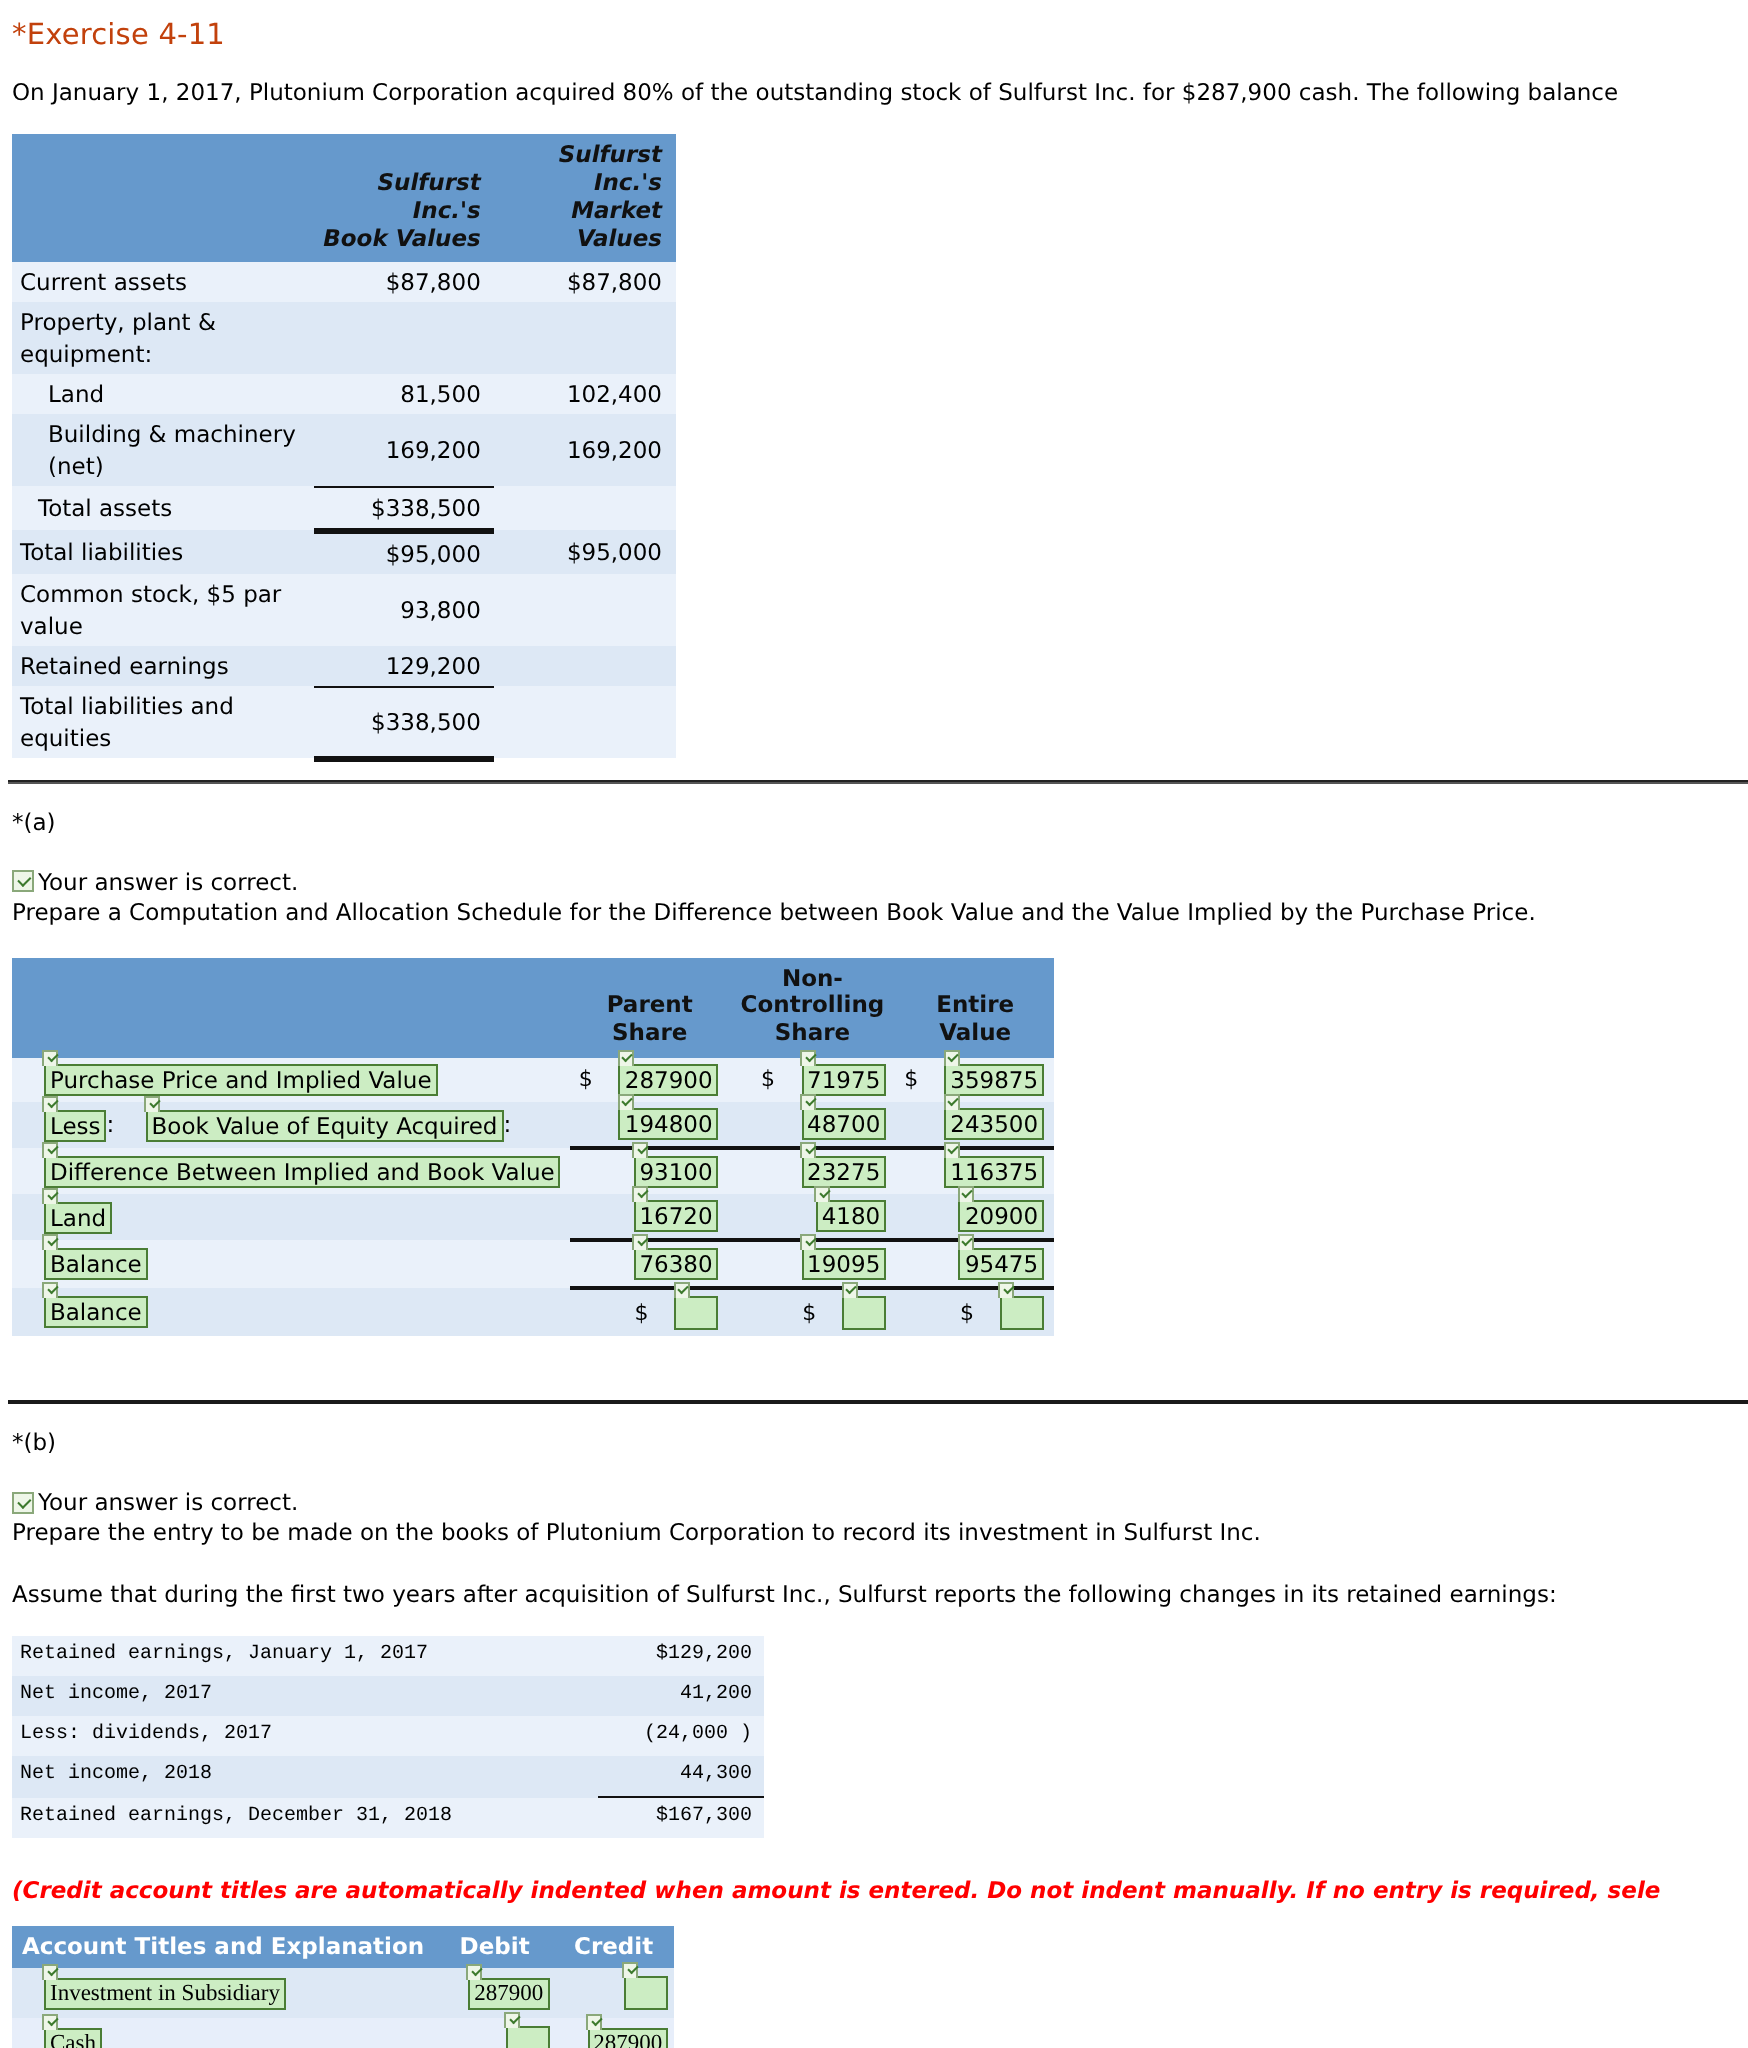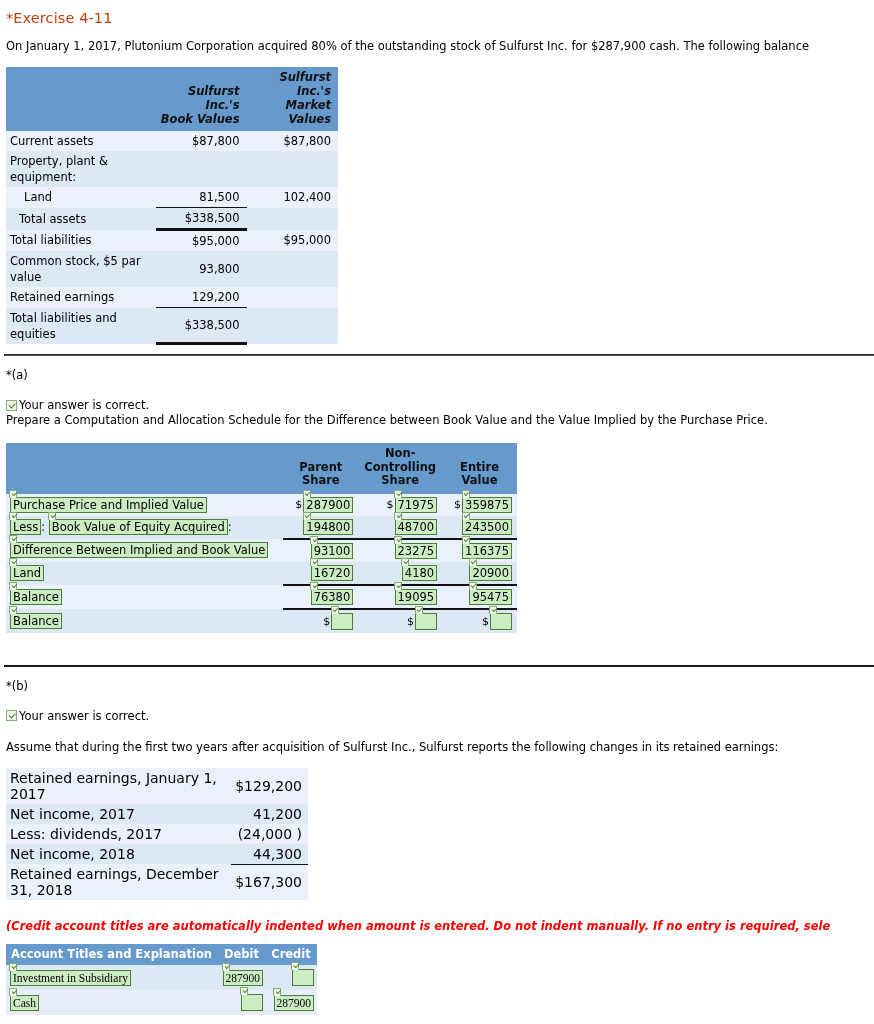--- a/index.html
+++ b/index.html
@@ -128,20 +128,21 @@
     display: inline-block;
     position: relative;
     background: #ccedc3;
     border: 1.6px solid #4a7d35;
     color: #000;
     font-size: 11.5px;
     line-height: 14px;
     padding: 0px 2px;
     vertical-align: middle;
     white-space: nowrap;
+    margin-left: 12px;
   }
   .gfield::before {
     content: "";
     position: absolute;
     left: -1.6px; top: -8px;
     width: 8px; height: 8px;
     background: #eef6e8;
     border: 1px solid #8aa87a;
     border-bottom: none;
     box-sizing: border-box;
@@ -188,22 +189,23 @@
   }
   .alloc-table td.amt .dollar { margin-right: 1px; font-size: 11px; }
   .bt-rule { border-top: 2px solid #111 !important; }
   .colw-p { width: 77px; }
   .colw-n { width: 77px; }
   .colw-e { width: 77px; }
 
   
   .re-table {
     margin: 14px 0 0 2px;
-    font-size: 14px;
-    width: 302px;
+    font-size: 10px;
+    width: 376px;
+    font-family: Liberation Mono, monospace;
   }
   .re-table td {
     background: #eaf1fa;
     padding: 2px 6px 2px 4px;
     line-height: 16px;
   }
   .re-table tr:nth-child(even) td { background: #dde8f5; }
   .re-table td.num { text-align: right; white-space: nowrap; }
   .re-table td.num.rule { border-top: 1px solid #111; }
 
@@ -261,20 +263,25 @@
       </tr>
       <tr>
         <td>Property, plant &amp; equipment:</td>
         <td class="num"></td>
         <td class="num"></td>
       </tr>
       <tr>
         <td class="indent1">Land</td>
         <td class="num">81,500</td>
         <td class="num">102,400</td>
+      </tr>
+      <tr>
+        <td class="indent1">Building &amp; machinery (net)</td>
+        <td class="num">169,200</td>
+        <td class="num">169,200</td>
       </tr>
       <tr>
         <td class="indent2">Total assets</td>
         <td class="num ul-thin ul-thick">$338,500</td>
         <td class="num"></td>
       </tr>
       <tr>
         <td>Total liabilities</td>
         <td class="num">$95,000</td>
         <td class="num">$95,000</td>
@@ -416,20 +423,21 @@
   </table>
 
   <hr class="hr-single" style="margin-top:32px">
 
   <div class="part-label">*(b)</div>
 
   <div class="correct-line">
     <span class="chk-box"></span>
     <span>Your answer is correct.</span>
   </div>
+  <div class="instr">Prepare the entry to be made on the books of Plutonium Corporation to record its investment in Sulfurst Inc.</div>
 
   <div class="assume">Assume that during the first two years after acquisition of Sulfurst Inc., Sulfurst reports the following changes in its retained earnings:</div>
 
   <table class="re-table">
     <tbody>
       <tr>
         <td>Retained earnings, January 1, 2017</td>
         <td class="num">$129,200</td>
       </tr>
       <tr>

